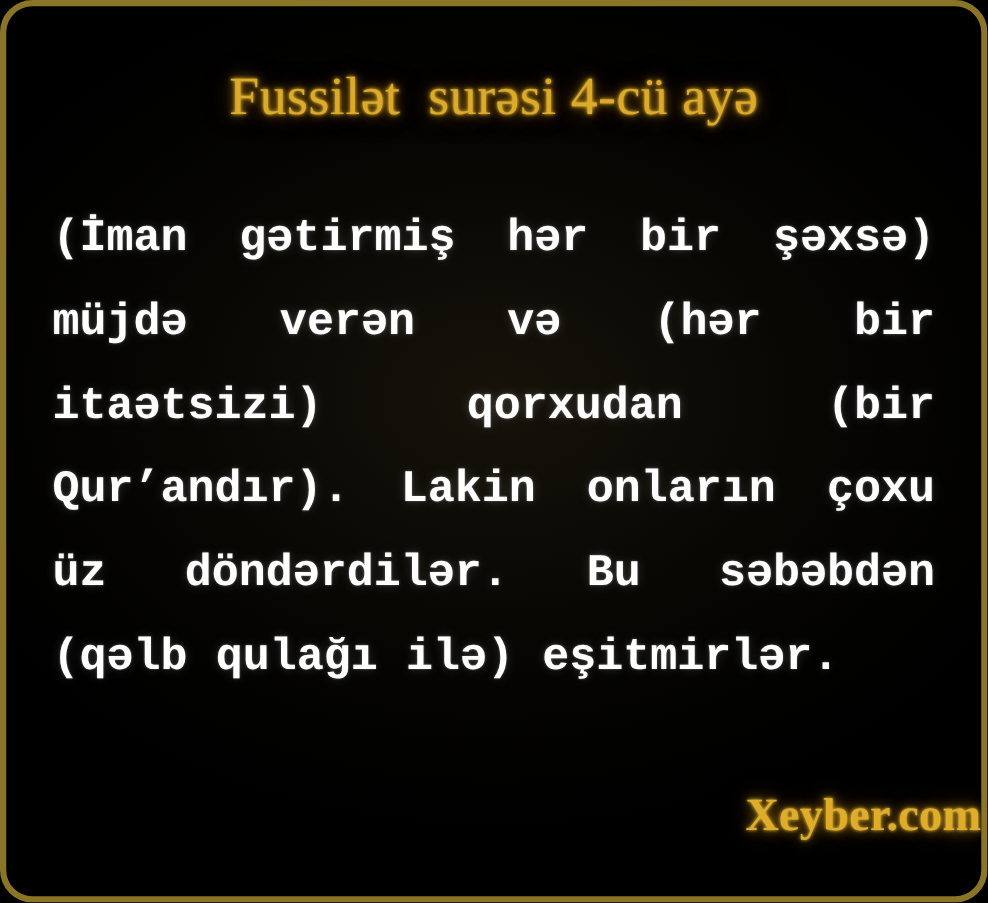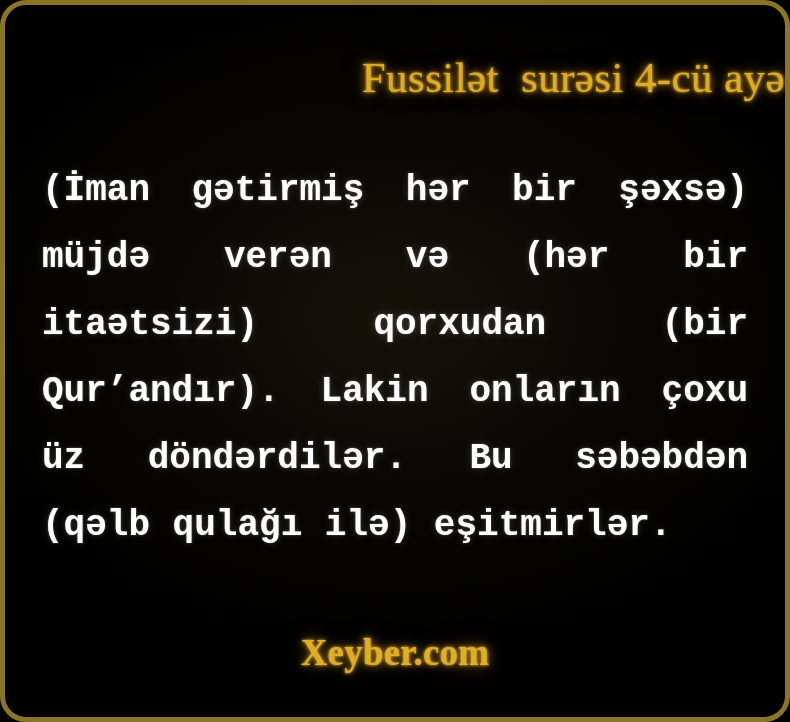--- a/index.html
+++ b/index.html
@@ -43,21 +43,21 @@
     width: 100%;
     height: 100%;
   }
 
   
   #title {
     position: absolute;
     left: 0;
     right: 0;
     top: 48px;
-    text-align: right;
+    text-align: center;
     color: #ddab28;
     font-family: "Liberation Serif", "DejaVu Serif", serif;
     font-size: 43px;
     font-weight: 400;
     letter-spacing: 0.4px;
     line-height: 50px;
     white-space: pre;
     text-shadow:
        0 0 3px rgba(255,205,70,0.95),
        0 0 8px rgba(226,164,24,0.75),
@@ -83,21 +83,21 @@
        0 0 2px rgba(255,255,255,0.35),
        0 0 9px rgba(210,210,210,0.20);
   }
 
   
   #footer {
     position: absolute;
     left: 0;
     right: 0;
     top: 626px;
-    text-align: center;
+    text-align: right;
     color: #e0ad28;
     font-family: "Liberation Serif", "DejaVu Serif", serif;
     font-size: 37px;
     font-weight: bold;
     letter-spacing: 0.2px;
     text-shadow:
        0 0 3px rgba(255,210,80,0.95),
        0 0 9px rgba(226,164,24,0.70),
        0 0 20px rgba(185,128,8,0.45),
        0 0 34px rgba(140,95,0,0.22);

